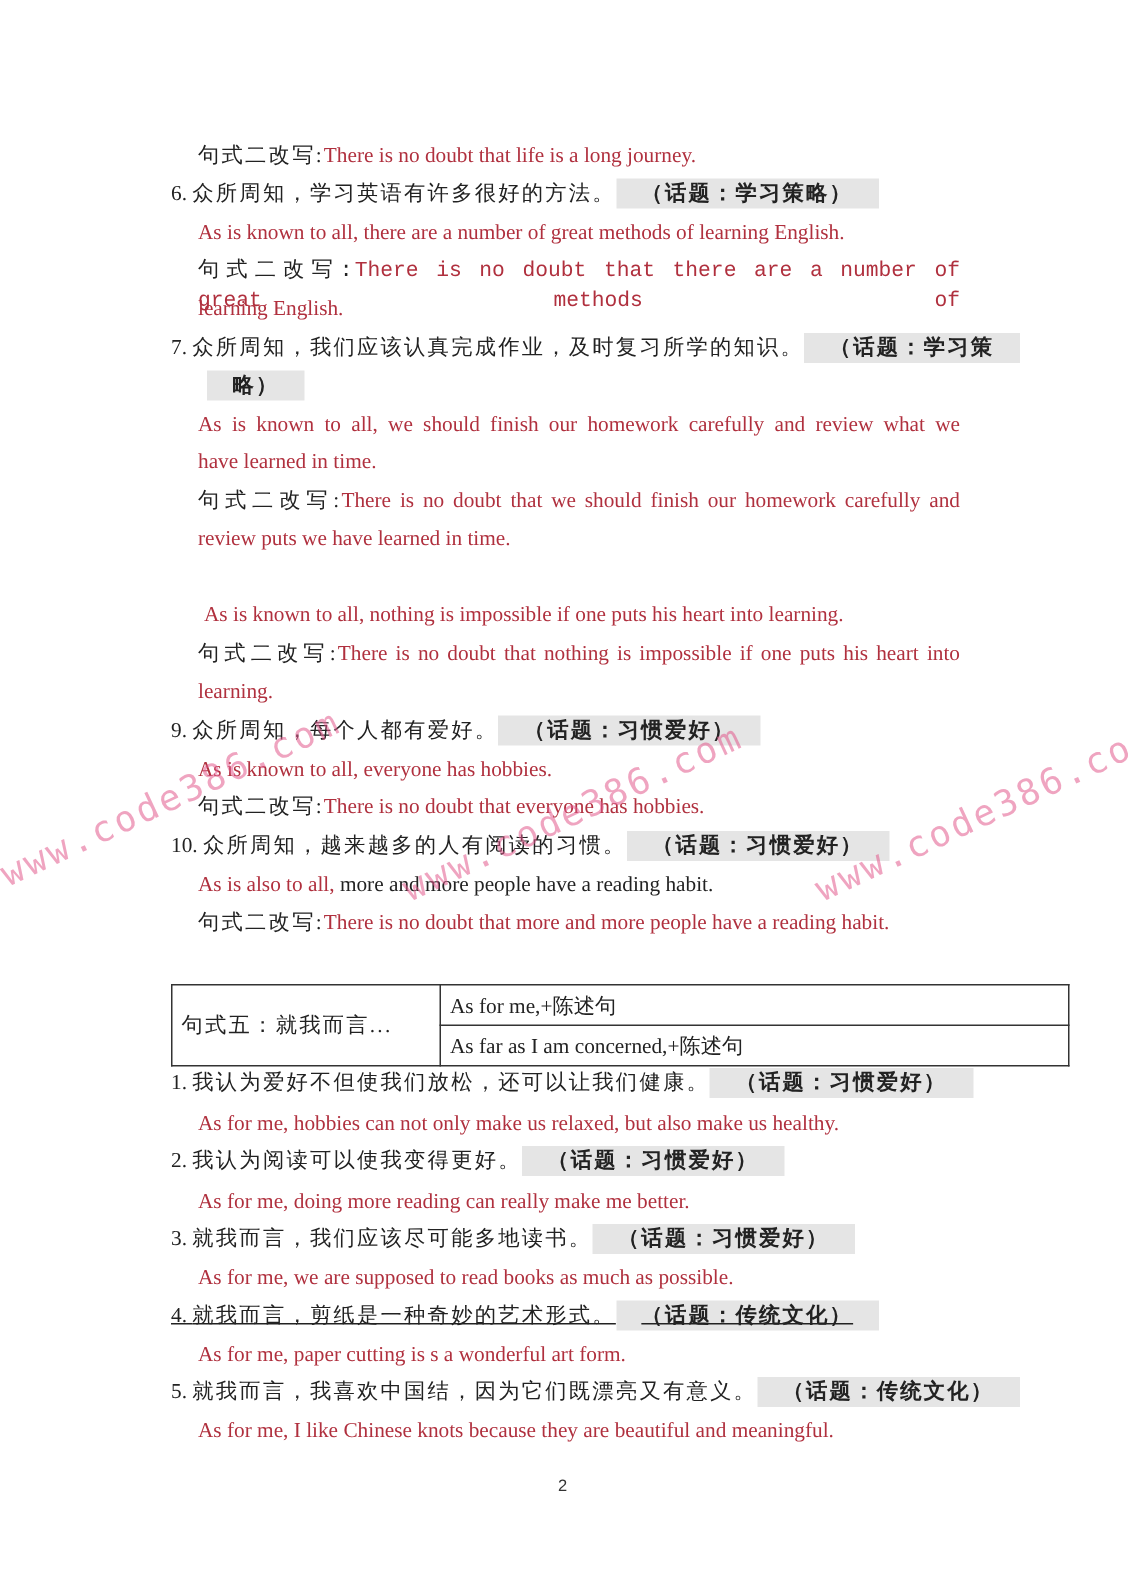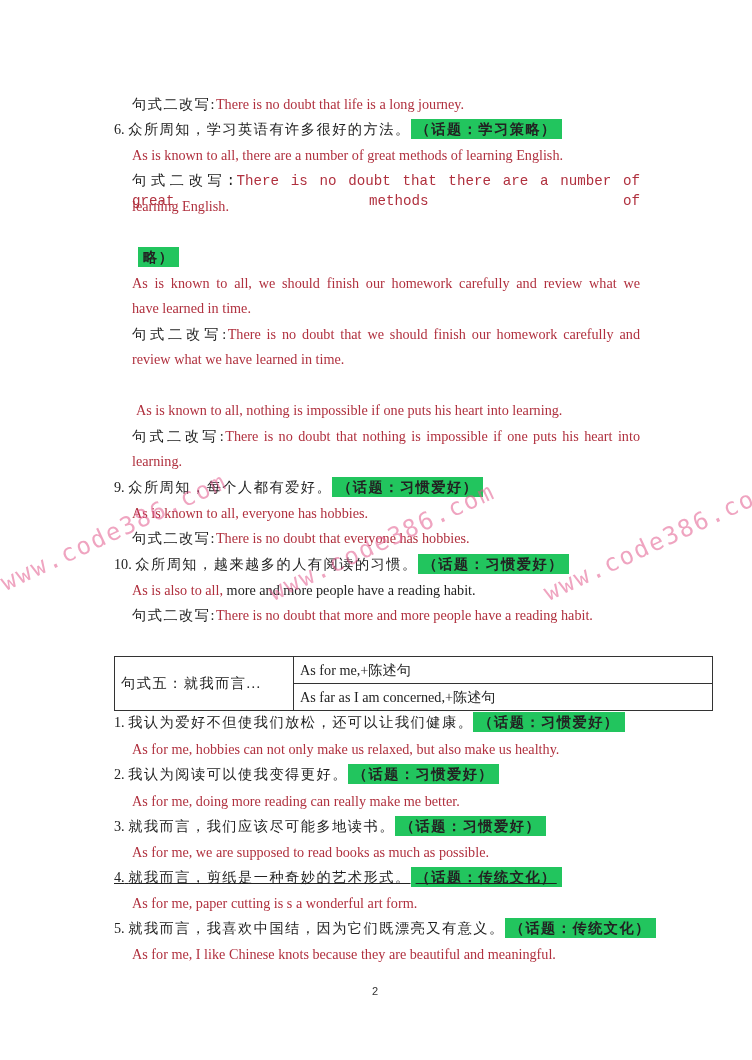--- a/index.html
+++ b/index.html
@@ -9,21 +9,21 @@
   }
   .page { position: absolute; left: 0; top: 0; width: 752px; height: 1060px; }
   .line {
     position: absolute; white-space: nowrap; font-size: 14.2px; line-height: 20px;
   }
   .cn { color: #222; letter-spacing: 1.5px; }
   .en { color: #b0303e; }
   .black { color: #222; }
   .num { color: #222; }
   .tag {
-    background: #22c55e; color: #222; font-weight: bold; padding: 2px 5px;
+    background: #e5e5e5; color: #222; font-weight: bold; padding: 2px 17px;
     letter-spacing: 1.5px;
   }
   .justify { text-align: justify; text-align-last: justify; white-space: normal; }
   table.pattern {
     position: absolute; left: 114px; top: 656px; width: 599px; border-collapse: collapse;
     font-size: 14.2px;
   }
   table.pattern td { border: 1px solid #333; padding: 0 6px; height: 26px; }
   table.pattern td.left { width: 166px; color: #222; letter-spacing: 1.5px; }
   .pageno { position: absolute; left: 372px; top: 985px; font-size: 11px; color: #333; font-family: "Liberation Sans", sans-serif; }
@@ -45,29 +45,33 @@
   <div class="line" style="left:114px; top:119px;">
     <span class="num">6.</span>
     <span class="cn">众所周知，学习英语有许多很好的方法。</span><span class="tag">（话题：学习策略）</span>
   </div>
   <div class="line en" style="left:132px; top:145px;">As is known to all, there are a number of great methods of learning English.</div>
   <div class="line justify" style="left:132px; top:171px; width:508px;font-family:Liberation Mono, monospace;">
     <span class="cn">句式二改写:</span><span class="en">There is no doubt that there are a number of great methods of</span>
   </div>
   <div class="line en" style="left:132px; top:196px;">learning English.</div>
 
+  <div class="line" style="left:114px; top:222px;">
+    <span class="num">7.</span>
+    <span class="cn">众所周知，我们应该认真完成作业，及时复习所学的知识。</span><span class="tag">（话题：学习策</span>
+  </div>
   <div class="line" style="left:138px; top:247px;">
     <span class="tag">略）</span>
   </div>
   <div class="line en justify" style="left:132px; top:273px; width:508px;">As is known to all, we should finish our homework carefully and review what we</div>
   <div class="line en" style="left:132px; top:298px;">have learned in time.</div>
   <div class="line justify" style="left:132px; top:324px; width:508px;">
     <span class="cn">句式二改写:</span><span class="en">There is no doubt that we should finish our homework carefully and</span>
   </div>
-  <div class="line en" style="left:132px; top:349px;">review what we have learned in time.</div>
+  <div class="line en" style="left:132px; top:349px;">review puts we have learned in time.</div>
 
   <div class="line en" style="left:136px; top:400px;">As is known to all, nothing is impossible if one puts his heart into learning.</div>
   <div class="line justify" style="left:132px; top:426px; width:508px;">
     <span class="cn">句式二改写:</span><span class="en">There is no doubt that nothing is impossible if one puts his heart into</span>
   </div>
   <div class="line en" style="left:132px; top:451px;">learning.</div>
 
   <div class="line" style="left:114px; top:477px;">
     <span class="num">9.</span>
     <span class="cn">众所周知，每个人都有爱好。</span><span class="tag">（话题：习惯爱好）</span>

